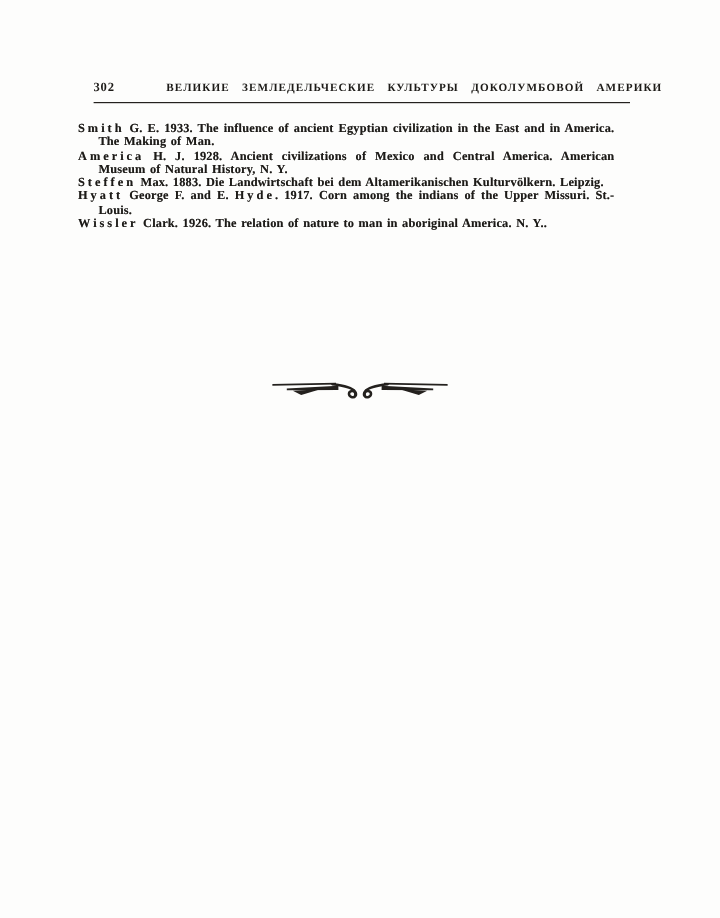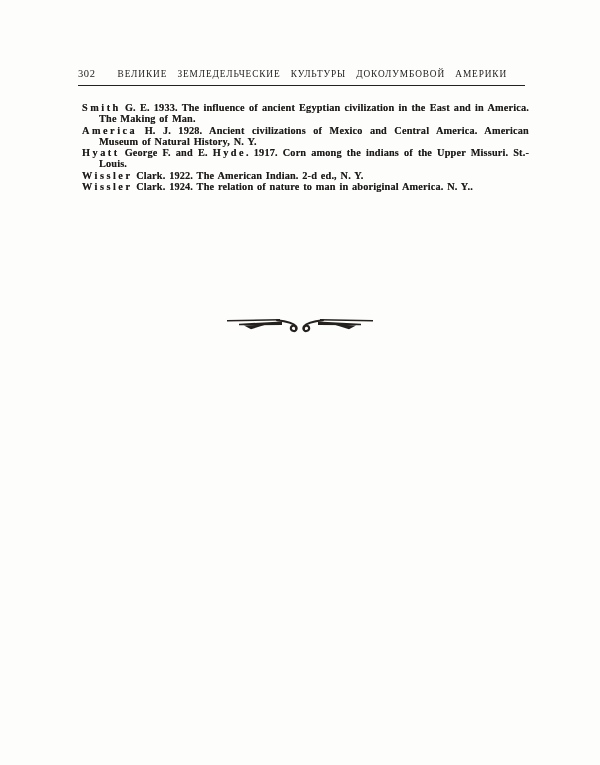--- a/index.html
+++ b/index.html
@@ -17,22 +17,23 @@
     overflow: hidden;
   }
   
   .running-header {
     position: absolute;
     top: 68px;
     left: 78px;
     width: 447px;
     display: flex;
     align-items: baseline;
-    font-weight: normal;
+    font-weight: bold;
     white-space: nowrap;
+    gap: 21px;
   }
   .page-number {
     font-size: 10.5px;
     letter-spacing: 0.6px;
     margin-right: 22px;
   }
   .header-title {
     font-size: 9.3px;
     letter-spacing: 0.9px;
     word-spacing: 7px;
@@ -42,21 +43,21 @@
     top: 85px;
     left: 78px;
     width: 447px;
     height: 1.4px;
     background: #24211e;
   }
   
   .bib {
     position: absolute;
     top: 102px;
-    left: 82px;
+    left: 65px;
     width: 447px;
     font-size: 10.3px;
     font-weight: bold;
     line-height: 11.3px;
     text-align: justify;
     word-spacing: 1px;
     letter-spacing: 0.15px;
     text-shadow: 0 0 0.3px rgba(20,18,16,0.55);
     hyphens: manual;
     -webkit-hyphens: manual;
@@ -87,23 +88,23 @@
 
   <div class="running-header">
     <span class="page-number">302</span>
     <span class="header-title">ВЕЛИКИЕ ЗЕМЛЕДЕЛЬЧЕСКИЕ КУЛЬТУРЫ ДОКОЛУМБОВОЙ АМЕРИКИ</span>
   </div>
   <div class="header-rule"></div>
 
   <div class="bib">
       <p class="entry"><span class="spaced">Smith</span><span class="plain"> G. E. 1933. The influence of ancient Egyptian civilization in the East and in America. The Making of Man.</span></p>
       <p class="entry"><span class="spaced">America</span><span class="plain"> H. J. 1928. Ancient civilizations of Mexico and Central America. Ameri­can Museum of Natural History, N. Y.</span></p>
+      <p class="entry"><span class="spaced">Steffen</span><span class="plain"> Max. 1883. Die Landwirtschaft bei dem Altamerikanischen Kulturvölkern. Leipzig.</span></p>
       <p class="entry"><span class="spaced">Hyatt</span><span class="plain"> George F. and E. </span><span class="spaced">Hyde</span><span class="plain">. 1917. Corn among the indians of the Upper Missuri. St.-Louis.</span></p>
-      <p class="entry"><span class="spaced">Wissler</span><span class="plain"> Clark. 1922. The American Indian. 2-d ed., N. Y.</span></p>
-      <p class="entry"><span class="spaced">Wissler</span><span class="plain"> Clark. 1924. The relation of nature to man in aboriginal America. N. Y..</span></p>
+      <p class="entry"><span class="spaced">Wissler</span><span class="plain"> Clark. 1926. The relation of nature to man in aboriginal America. N. Y..</span></p>
     </div>
 
   <div class="divider">
     <svg viewBox="0 0 148 20" xmlns="http://www.w3.org/2000/svg" aria-hidden="true">
       <g fill="#24211e" stroke="none">
         <g id="orn-left">
 
           <polygon points="1,7.1 54,6.0 54,7.5 1,8.5"></polygon>
 
           <polygon points="13,10.7 56,8.5 56,12.1 13,12.2"></polygon>

